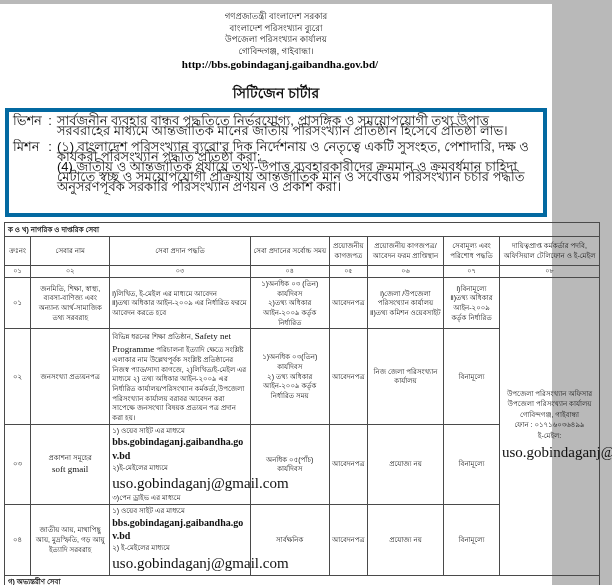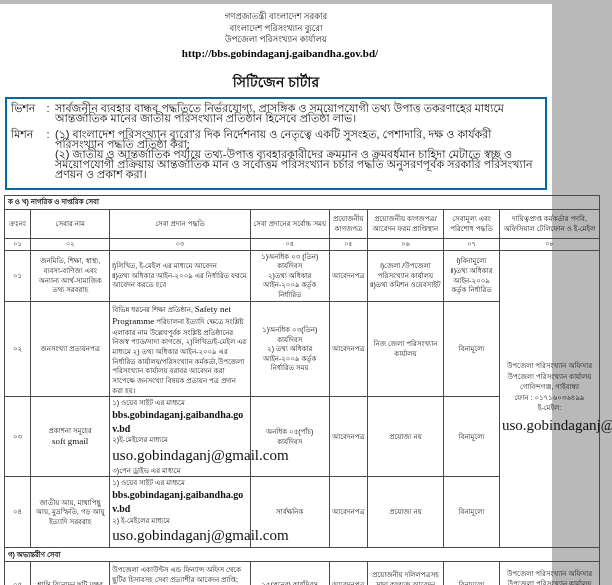--- a/index.html
+++ b/index.html
@@ -4,23 +4,23 @@
 <style>
   html,body{margin:0;padding:0;}
   body{width:612px;height:585px;background:#b9b9b9;font-family:"Liberation Sans",sans-serif;color:#111;}
   .screen{position:relative;width:612px;height:585px;overflow:hidden;background:#b9b9b9;}
   .page{position:absolute;left:0;top:4px;width:552px;height:581px;background:#ffffff;}
   .hdr{text-align:center;padding-top:7px;}
   .hline{font-size:8.5px;line-height:11.5px;color:#141414;}
   .website{font-family:"Liberation Serif",serif;font-weight:bold;font-size:11px;line-height:14px;color:#000;padding-left:8px;}
   .doc-title{font-size:14px;font-weight:bold;margin-top:14px;line-height:16px;}
   .doc-subtitle{font-size:9.5px;line-height:13px;}
-  .vm-box{margin:7px 5px 0 5px;border:2px solid #0369a1;padding:4px 6px 5px 4px;font-size:11px;line-height:10px;}
+  .vm-box{margin:7px 5px 0 5px;border:4px solid #0369a1;padding:4px 6px 5px 4px;font-size:13px;line-height:10px;}
   .vm-row{display:grid;grid-template-columns:30px 14px 1fr;margin-bottom:6px;}
-  .vm-row:last-child{margin-bottom:4px;}
+  .vm-row:last-child{margin-bottom:16px;}
   .vm-label{white-space:nowrap;}
   .vm-colon{text-align:center;}
   table{border-collapse:collapse;table-layout:fixed;width:596px;margin:0 4px;font-size:7px;color:#101010;}
   .t1{margin-top:5px;}
   .t2{margin-top:18px;}
   td,th{border:1px solid #4a4a4a;padding:1px 2px;vertical-align:middle;text-align:center;line-height:1.38;font-weight:normal;word-wrap:break-word;}
   th{font-size:7px;}
   .sec-row td{text-align:left;font-weight:bold;font-size:7px;height:11px;padding-left:3px;}
   .num-row td{height:9px;font-size:6.5px;line-height:1;}
   .hdr-row th{height:26px;}
@@ -34,36 +34,37 @@
 </head>
 <body>
 
 <div class="screen">
 <div class="page">
 
   <div class="hdr">
     <div class="hline">গণপ্রজাতন্ত্রী বাংলাদেশ সরকার</div>
     <div class="hline">বাংলাদেশ পরিসংখ্যান ব্যুরো</div>
     <div class="hline">উপজেলা পরিসংখ্যান কার্যালয়</div>
+    <div class="hline">গোবিন্দগঞ্জ, গাইবান্ধা।</div>
     <div class="website">http://bbs.gobindaganj.gaibandha.gov.bd/</div>
     <div class="doc-title">সিটিজেন চার্টার</div>
   </div>
 
   <div class="vm-box">
     <div class="vm-row">
       <span class="vm-label">ভিশন</span>
       <span class="vm-colon">:</span>
-      <div class="vm-text">সার্বজনীন ব্যবহার বান্ধব পদ্ধতিতে নির্ভরযোগ্য, প্রাসঙ্গিক ও সময়োপযোগী তথ্য উপাত্ত তকরণাহের মাধ্যমে আন্তর্জাতিক মানের জাতীয় পরিসংখ্যান প্রতিষ্ঠান হিসেবে প্রতিষ্ঠা লাভ।</div>
+      <div class="vm-text">সার্বজনীন ব্যবহার বান্ধব পদ্ধতিতে নির্ভরযোগ্য, প্রাসঙ্গিক ও সময়োপযোগী তথ্য উপাত্ত সরবরাহের মাধ্যমে আন্তর্জাতিক মানের জাতীয় পরিসংখ্যান প্রতিষ্ঠান হিসেবে প্রতিষ্ঠা লাভ।</div>
     </div>
     <div class="vm-row">
       <span class="vm-label">মিশন</span>
       <span class="vm-colon">:</span>
       <div class="vm-text">
         <div>(১) বাংলাদেশ পরিসংখ্যান ব্যুরো'র দিক নির্দেশনায় ও নেতৃত্বে একটি সুসংহত, পেশাদারি, দক্ষ ও কার্যকরী পরিসংখ্যান পদ্ধতি প্রতিষ্ঠা করা;</div>
-        <div>(২) জাতীয় ও আন্তর্জাতিক পর্যায়ে তথ্য-উপাত্ত ব্যবহারকারীদের ক্রমমান ও ক্রমবর্ধমান চাহিদা মেটাতে স্বচ্ছ ও সময়োপযোগী প্রক্রিয়ায় আন্তর্জাতিক মান ও সর্বোত্তম পরিসংখ্যান চর্চার পদ্ধতি অনুসরণপূর্বক সরকারি পরিসংখ্যান প্রণয়ন ও প্রকাশ করা।</div>
+        <div>(4) জাতীয় ও আন্তর্জাতিক পর্যায়ে তথ্য-উপাত্ত ব্যবহারকারীদের ক্রমমান ও ক্রমবর্ধমান চাহিদা মেটাতে স্বচ্ছ ও সময়োপযোগী প্রক্রিয়ায় আন্তর্জাতিক মান ও সর্বোত্তম পরিসংখ্যান চর্চার পদ্ধতি অনুসরণপূর্বক সরকারি পরিসংখ্যান প্রণয়ন ও প্রকাশ করা।</div>
       </div>
     </div>
   </div>
 
   <table class="t1">
     <colgroup>
       <col style="width:4.4%">
           <col style="width:13.3%">
           <col style="width:23.6%">
           <col style="width:13.3%">

